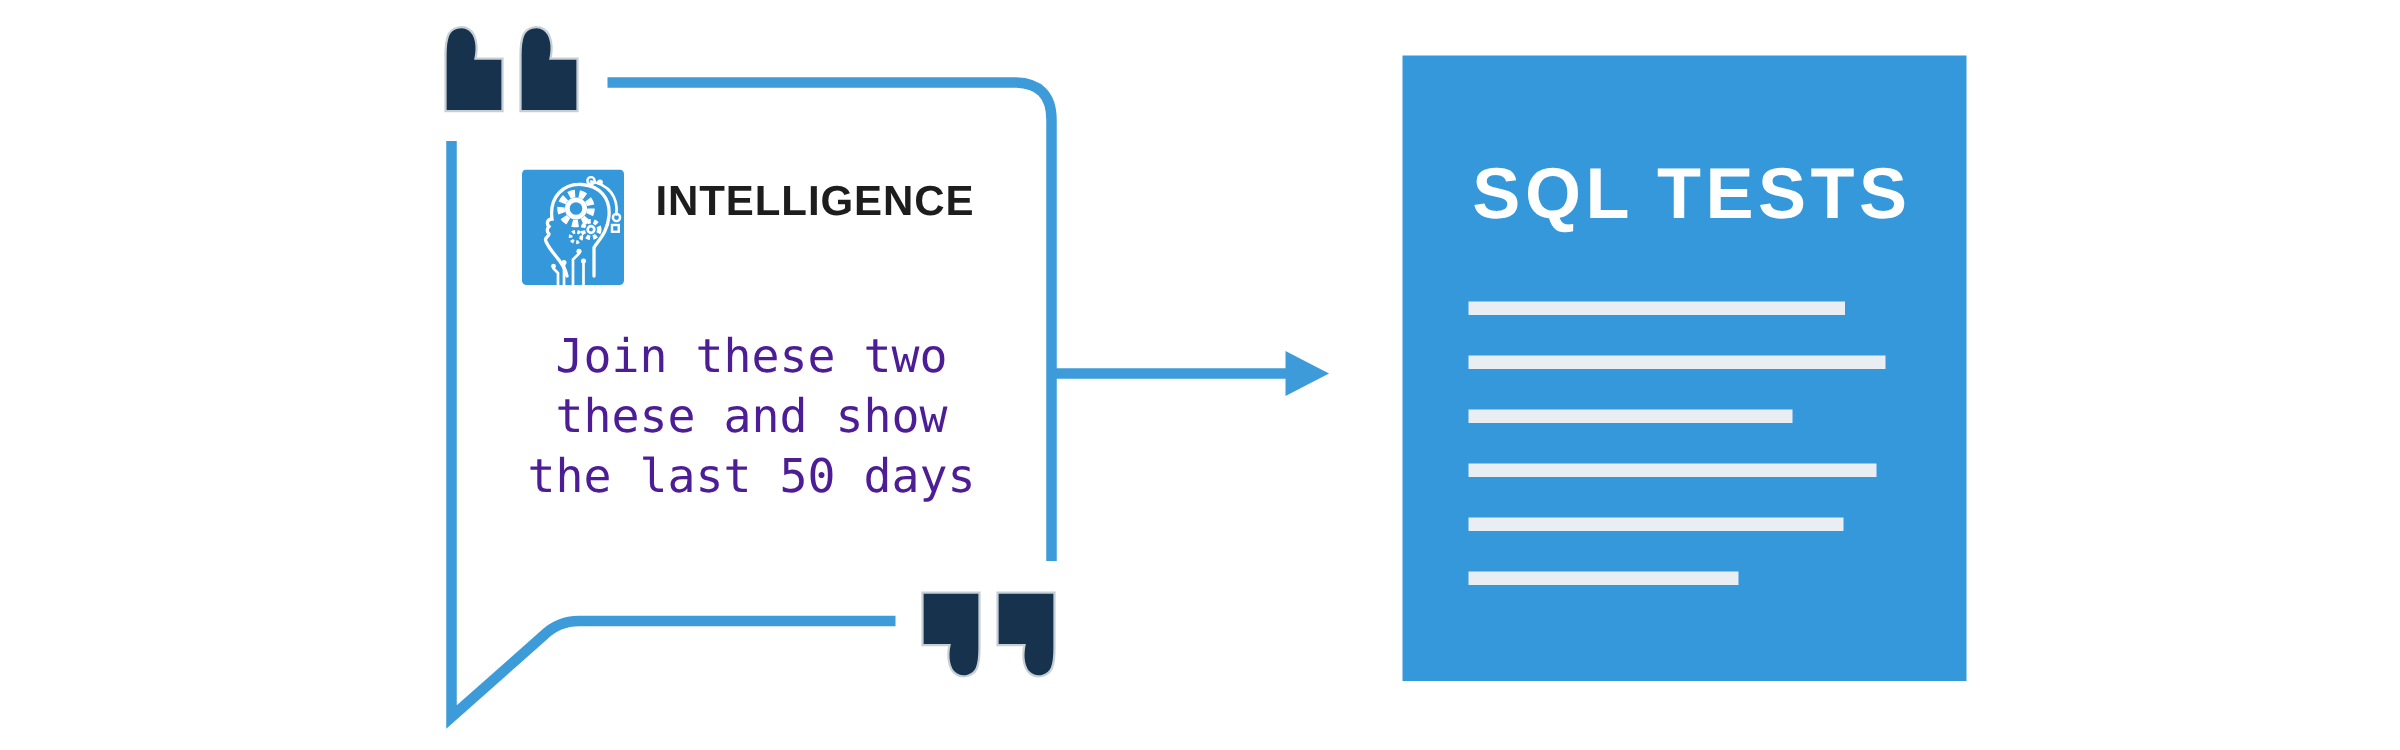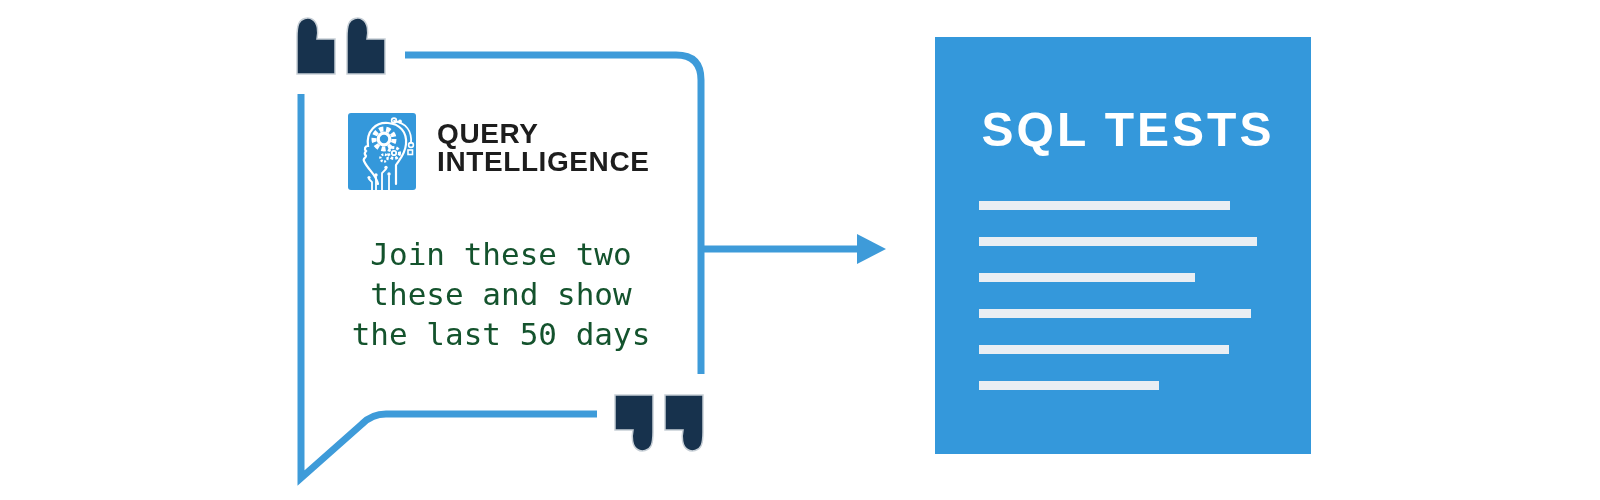--- a/index.html
+++ b/index.html
@@ -14,23 +14,23 @@
   
   .brand-text{
     position:absolute;left:437px;top:120px;
     font-weight:800;font-size:28px;line-height:28px;
     letter-spacing:0.6px;color:#1d1d1d;
   }
 
   
   .message{
     position:absolute;left:302px;top:218px;width:398px;
-    text-align:center;color:#14532d;
+    text-align:center;color:#4c1d95;
     font-family:"DejaVu Sans Mono",monospace;
-    font-size:31px;line-height:40px;font-weight:500;white-space:nowrap;margin-top:16px;
+    font-size:31px;line-height:40px;font-weight:500;white-space:nowrap;
   }
 
   
   .document{
     position:absolute;left:935px;top:37px;width:366px;height:417px;
     background:#3498DB;
     padding-left:10px;
   }
   .doc-title{
     margin:0;padding-top:68px;text-align:center;
@@ -103,21 +103,20 @@
       <circle cx="41" cy="61" r="1.7"></circle>
       <circle cx="21" cy="64.5" r="1.6"></circle>
       <circle cx="52" cy="8.5" r="1.9"></circle>
       <circle cx="46" cy="7.5" r="2.4" fill="none" stroke="#ffffff" stroke-width="1.6"></circle>
       <circle cx="63" cy="32" r="2.4" fill="none" stroke="#ffffff" stroke-width="1.6"></circle>
       <rect x="60" y="37" width="4.5" height="4.5" fill="none" stroke="#ffffff" stroke-width="1.6"></rect>
     </g>
   </svg>
 
   <div class="brand-text">
-    <div>QUERY</div>
     <div>INTELLIGENCE</div>
   </div>
 
   <div class="message">
     <div>Join these two</div>
     <div>these and show</div>
     <div>the last 50 days</div>
   </div>
 
   <div class="document">

